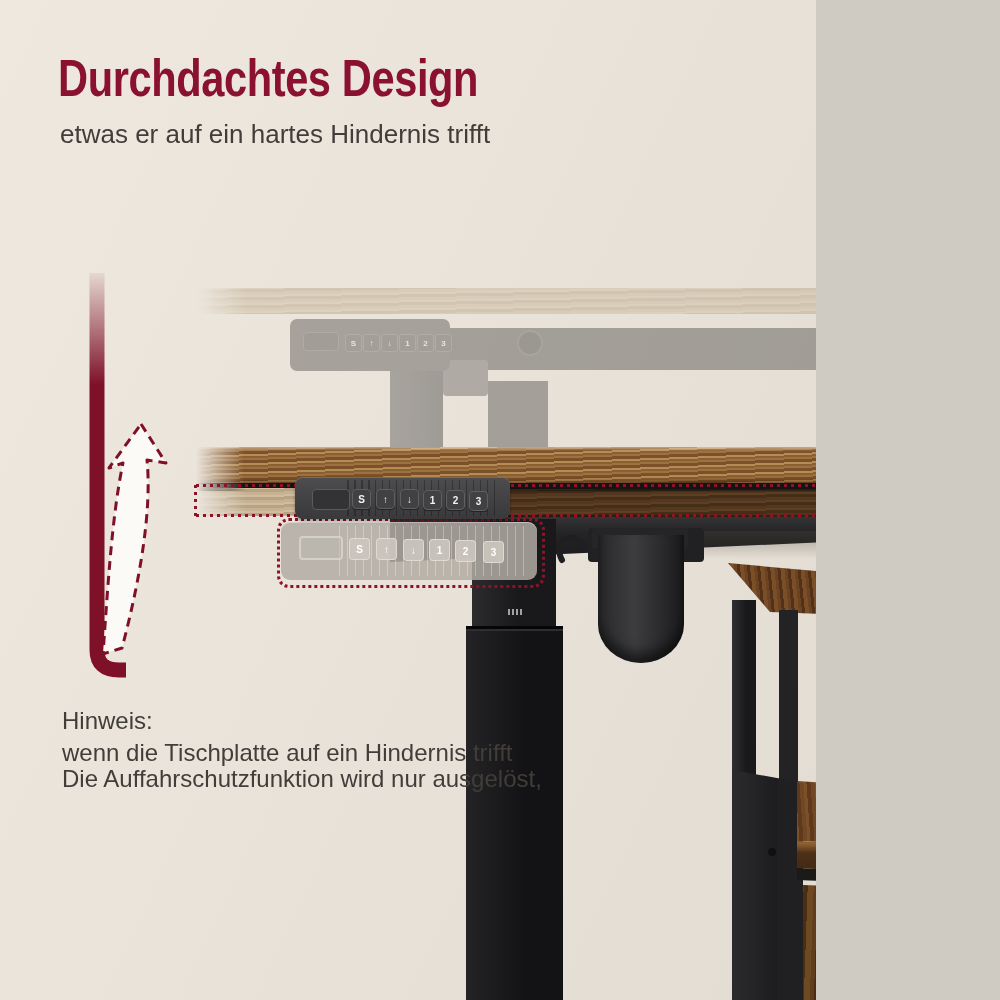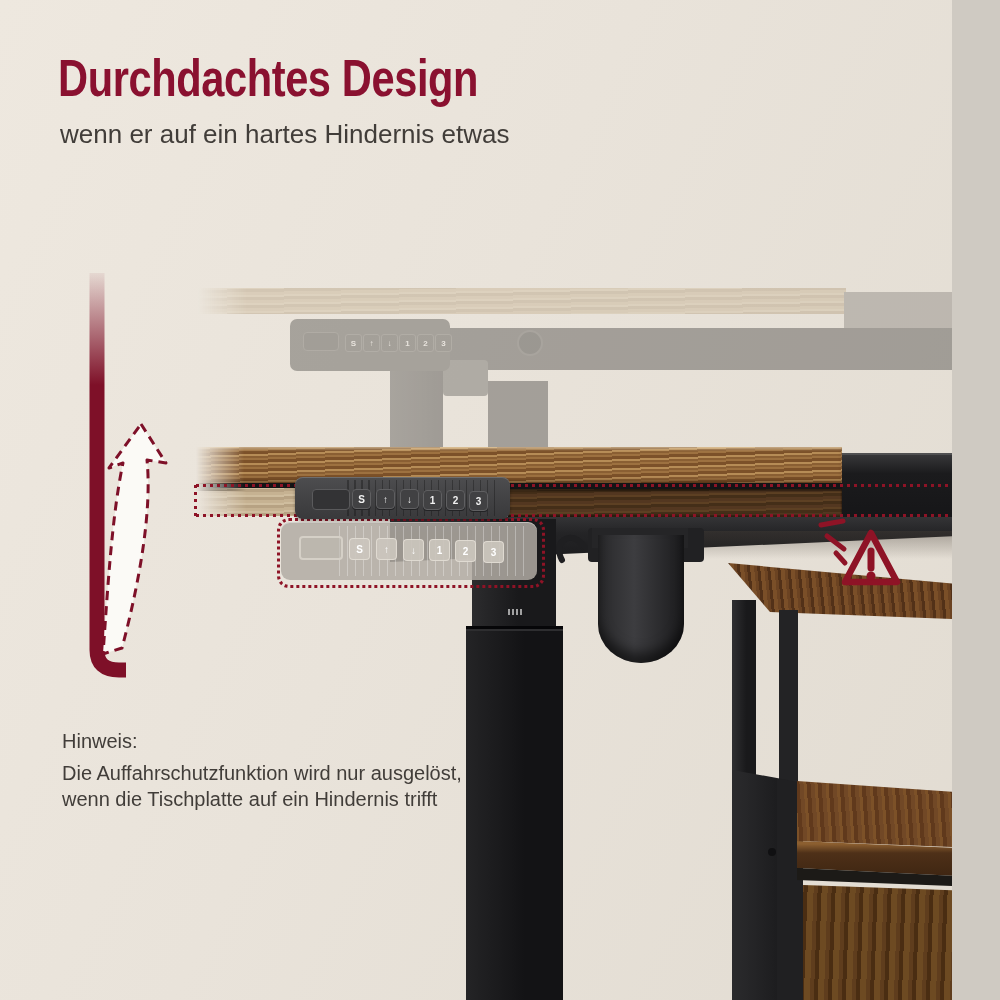--- a/index.html
+++ b/index.html
@@ -1,29 +1,29 @@
 <!DOCTYPE html>
 <html><head>
 <meta charset="utf-8">
 <style>
   html,body{margin:0;padding:0;background:#cfcac2;}
   .stage{
-    position:relative;width:952px;height:1000px;overflow:hidden;
+    position:relative;width:816px;height:1000px;overflow:hidden;
     font-family:"Liberation Sans",sans-serif;
     background:linear-gradient(115deg,#eee8df 0%,#e9e3da 45%,#e2dcd2 100%);
   }
   .abs{position:absolute;}
 
   
   .title{
     left:58px;top:48px;font-size:52px;font-weight:600;color:#8a1130;
     letter-spacing:-0.5px;transform:scaleX(.8);transform-origin:left top;white-space:nowrap;
   }
   .subtitle{left:60px;top:116px;font-size:26px;color:#413d39;line-height:36px;white-space:nowrap;}
-  .note{left:62px;top:728px;font-size:20px;color:#413d39;line-height:26px;}
+  .note{left:62px;top:708px;font-size:24px;color:#413d39;line-height:26px;}
   .note .note-label{margin-bottom:6px;}
 
   
   .wood-edge{
     background:
       repeating-linear-gradient(178deg,#b68c56 0 2px,#8a5f33 2px 4px,#9d7140 4px 6px,#7c5129 6px 9px);
     box-shadow:inset 0 3px 3px -1px rgba(255,240,210,.55),inset 0 -5px 5px -2px rgba(40,20,5,.55);
   }
   .wood-dark-band{
     background:
@@ -69,21 +69,21 @@
 </style>
 </head>
 <body>
 
 <div class="stage">
 
   <div class="abs title">
     <span>Durchdachtes Design</span>
   </div>
   <div class="abs subtitle">
-    <div>wenn er auf ein hartes Hindernis etwas</div>
+    <div>etwas er auf ein hartes Hindernis trifft</div>
   </div>
 
   <svg class="abs" style="left:75px;top:265px;" width="70" height="420">
     <defs>
       <linearGradient id="barfade" x1="0" y1="0" x2="0" y2="120" gradientUnits="userSpaceOnUse">
         <stop offset="0" stop-color="#7e1028" stop-opacity="0"></stop>
         <stop offset="1" stop-color="#7e1028" stop-opacity="1"></stop>
       </linearGradient>
     </defs>
     <path d="M 22 8 V 385 Q 22 405 44 405 H 51" fill="none" stroke="url(#barfade)" stroke-width="15"></path>
@@ -177,17 +177,17 @@
     <line x1="16" y1="15" x2="38" y2="11" stroke="#8e1326" stroke-width="5" stroke-linecap="round"></line>
     <line x1="22" y1="26" x2="39" y2="39" stroke="#8e1326" stroke-width="5" stroke-linecap="round"></line>
     <line x1="31" y1="43" x2="40" y2="53" stroke="#8e1326" stroke-width="5" stroke-linecap="round"></line>
     <path d="M66 23 L92 72 L40 72 Z" fill="none" stroke="#8e1326" stroke-width="6.5" stroke-linejoin="round"></path>
     <line x1="66" y1="41" x2="66" y2="58" stroke="#8e1326" stroke-width="7" stroke-linecap="round"></line>
     <circle cx="66" cy="66" r="4.5" fill="#8e1326"></circle>
   </svg>
 
   <div class="abs note">
     <div class="note-label">Hinweis:</div>
+    <div>wenn die Tischplatte auf ein Hindernis trifft</div>
     <div>Die Auffahrschutzfunktion wird nur ausgelöst,</div>
-    <div>wenn die Tischplatte auf ein Hindernis trifft</div>
   </div>
 
 </div>
 
 </body></html>

